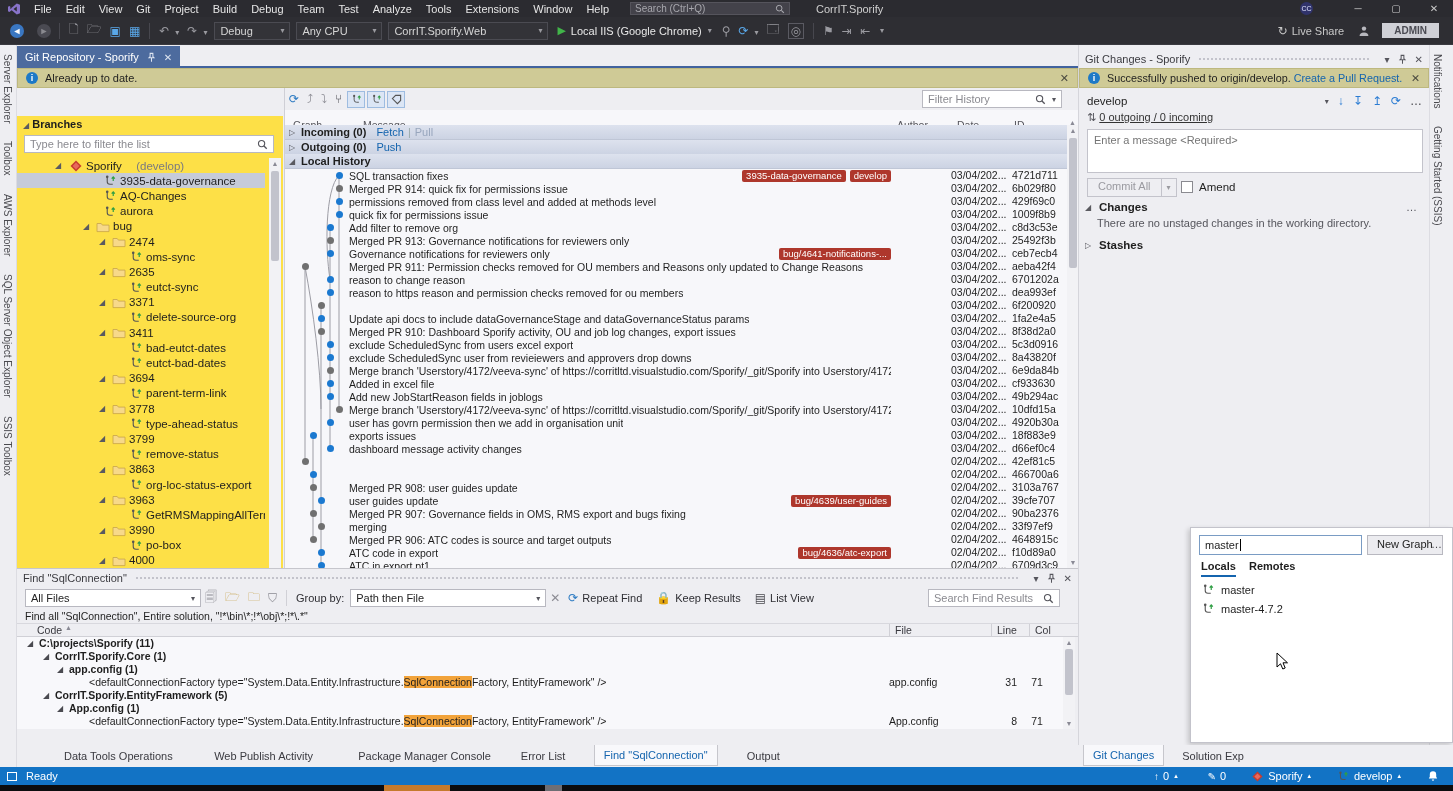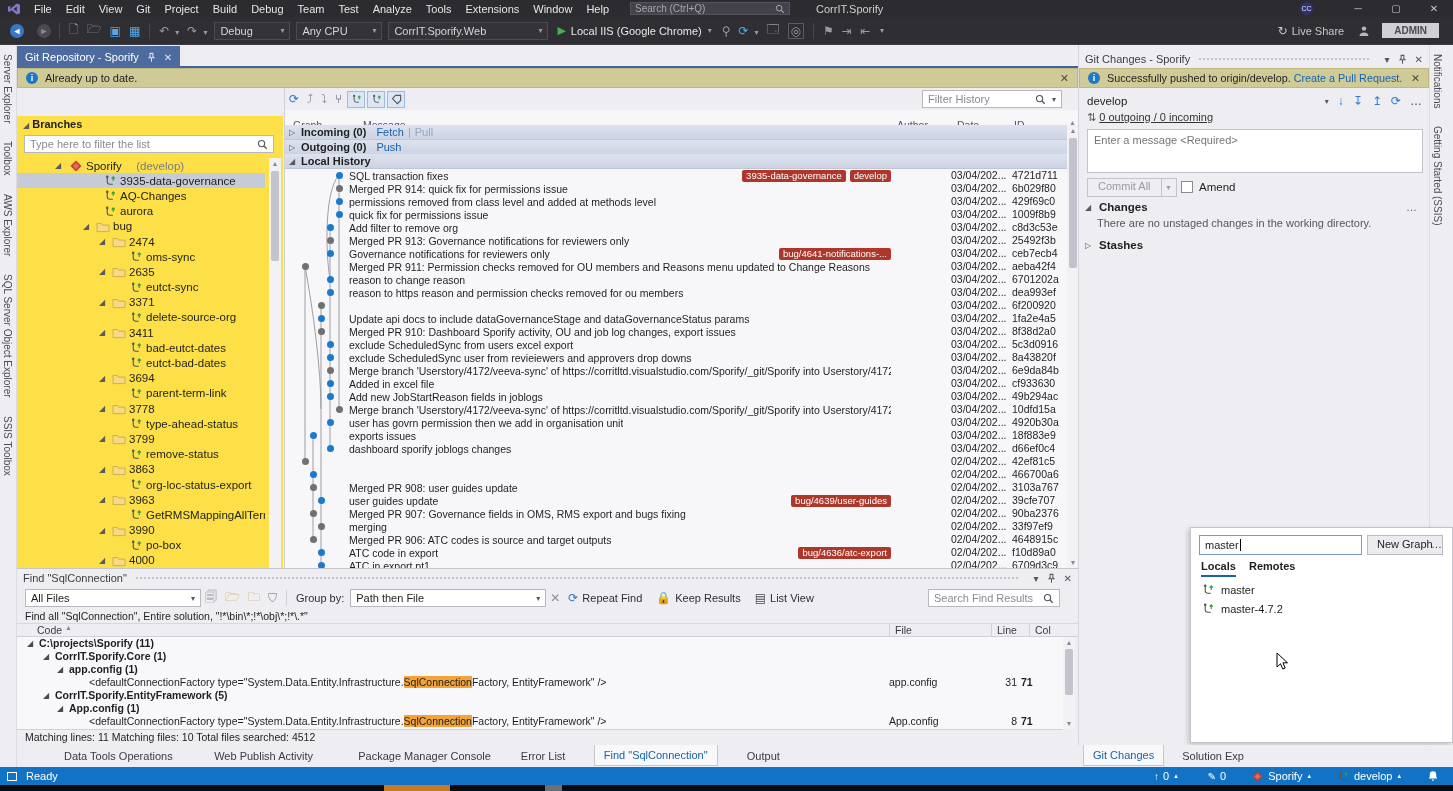--- a/index.html
+++ b/index.html
@@ -127,21 +127,21 @@
     border-top:1px solid #d8d8de; font-size:10.5px; color:#3a3a40; background:#eeeef2; }
   #find-cols span { position:absolute; top:0; }
   #find-rows { position:absolute; left:0; top:68px; width:1046px; height:92px; background:#f8f8fb; overflow:hidden; }
   .find-row { position:relative; height:13px; font-size:10.5px; color:#1e1e1e; white-space:nowrap; }
   .find-row .exp { position:absolute; font-size:8px; color:#4a4a50; top:2px; }
   .f-text { position:absolute; top:0; }
   .f-group { font-weight:bold; }
   .hl { background:var(--hlOrange); }
   .f-file { position:absolute; left:872px; top:0; }
   .f-line { position:absolute; left:962px; width:38px; top:0; text-align:right; }
-  .f-col { position:absolute; left:1004px; width:32px; top:0; text-align:left;font-weight:bold; }
+  .f-col { position:absolute; left:1004px; width:32px; top:0; text-align:center; }
   #find-footer { position:absolute; left:0; top:160px; width:1046px; height:16px; background:#eeeef2;
     border-top:1px solid #d0d0d6; font-size:10.5px; color:#1e1e1e; padding:1px 0 0 8px; }
   #find-scroll { left:1046px; top:68px; height:92px; }
 
   
   #right-panel { left:1078px; top:45px; width:351px; height:700px; background:#eeeef2; border-left:1px solid #d5d5db; }
   #gc-title { position:absolute; left:0; top:5px; width:100%; }
   #gc-ybar { position:absolute; left:0; top:23px; width:100%; height:20px; font-size:10.8px; }
   #gc-ybar .x { margin-left:auto; color:#4a4a40; }
   #gc-branch-row { position:absolute; left:8px; top:48px; width:335px; height:16px; display:flex; align-items:center;
@@ -670,21 +670,21 @@
               <span class="c-tags">
                 <span class="tag">bug/4641-notifications-...</span>
               </span>
             </div>
             <span class="c-date">03/04/202...</span>
             <span class="c-id">ceb7ecb4</span>
           </div>
           <div class="commit-row">
             <span class="c-dot gray" style="left: 17px;"></span>
             <div class="c-msg">
-              <span class="mt">Merged PR 911: Permission checks removed for OU members and Reasons menu updated to Change Reasons</span>
+              <span class="mt">Merged PR 911: Permission checks removed for OU members and Reasons only updated to Change Reasons</span>
             </div>
             <span class="c-date">03/04/202...</span>
             <span class="c-id">aeba42f4</span>
           </div>
           <div class="commit-row">
             <span class="c-dot blue" style="left: 42px;"></span>
             <div class="c-msg">
               <span class="mt">reason to change reason</span>
             </div>
             <span class="c-date">03/04/202...</span>
@@ -779,21 +779,21 @@
             <span class="c-dot blue" style="left: 25px;"></span>
             <div class="c-msg">
               <span class="mt">exports issues</span>
             </div>
             <span class="c-date">03/04/202...</span>
             <span class="c-id">18f883e9</span>
           </div>
           <div class="commit-row">
             <span class="c-dot blue" style="left: 42px;"></span>
             <div class="c-msg">
-              <span class="mt">dashboard sporify joblogs changes</span>
+              <span class="mt">dashboard message activity changes</span>
             </div>
             <span class="c-date">03/04/202...</span>
             <span class="c-id">d66ef0c4</span>
           </div>
           <div class="commit-row">
             <span class="c-dot gray" style="left: 17px;"></span>
             <span class="c-date">02/04/202...</span>
             <span class="c-id">42ef81c5</span>
           </div>
           <div class="commit-row">
@@ -946,21 +946,20 @@
           <span class="exp" style="left: 40px;">◢</span>
           <span class="f-text f-group" style="left: 52px;">App.config (1)</span>
         </div>
         <div class="find-row">
           <span class="f-text" style="left: 72px;">&lt;defaultConnectionFactory type="System.Data.Entity.Infrastructure.<span class="hl">SqlConnection</span>Factory, EntityFramework" /&gt;</span>
           <span class="f-file">App.config</span>
           <span class="f-line">8</span>
           <span class="f-col">71</span>
         </div>
       </div>
-    <div id="find-footer">Matching lines: 11 Matching files: 10 Total files searched: 4512</div>
     <div id="find-scroll" class="vscroll">
       <span class="arr" style="top:0">▲</span>
       <span class="thumb" style="top:12px;height:46px"></span>
       <span class="arr" style="bottom:0">▼</span>
     </div>
   </div>
 
   <div id="right-panel" class="panel">
     <div id="gc-title" class="ptitle">
       <span>Git Changes - Sporify</span>

